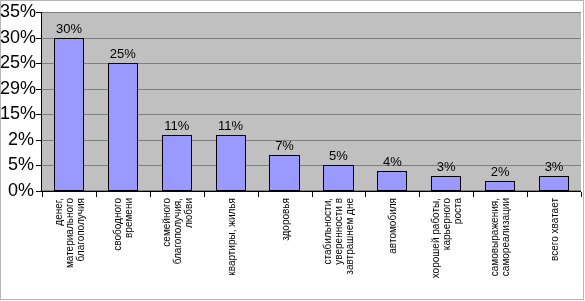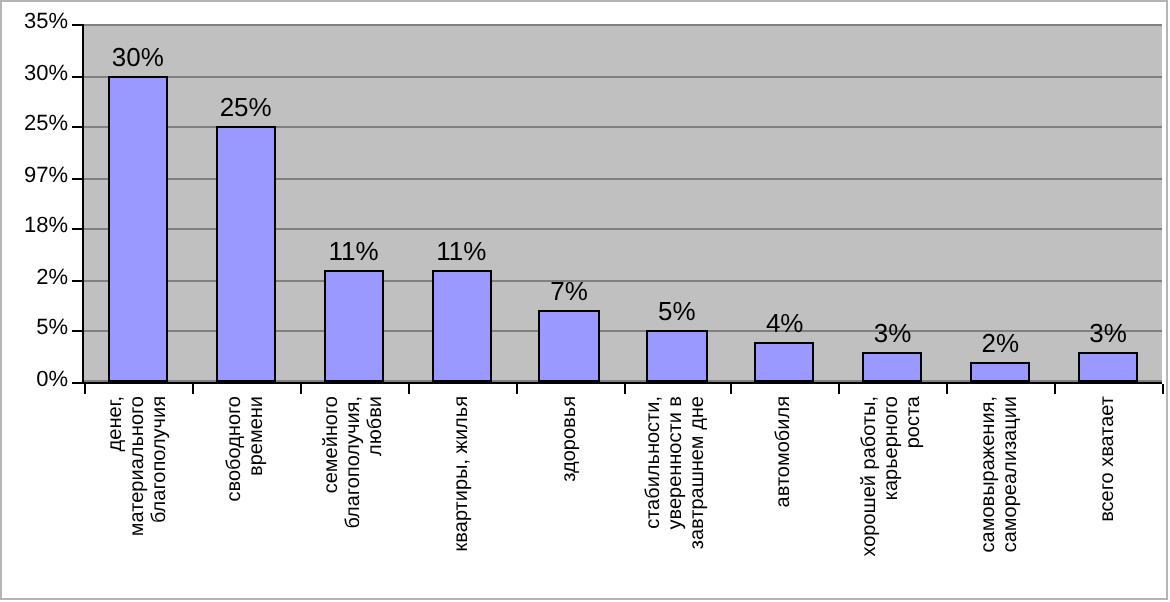--- a/index.html
+++ b/index.html
@@ -37,21 +37,21 @@
     left: 0;
     top: 0;
     width: 34px;
     height: 192px;
   }
   .y-tick-label {
     position: absolute;
     right: 0;
     width: 34px;
     text-align: right;
-    font-size: 11px;
+    font-size: 18px;
     color: #000000;
     line-height: 13px;
     white-space: nowrap;
   }
 
   
   .y-tick-mark {
     position: absolute;
     left: 36px;
     width: 6px;
@@ -190,22 +190,22 @@
   </div>
 
   <div class="y-axis-line"></div>
 
   <div class="x-axis-line"></div>
 
   <div class="y-axis" id="y-axis-container">
       <div class="y-tick-label" style="top: 5px;">35%</div>
       <div class="y-tick-label" style="top: 31px;">30%</div>
       <div class="y-tick-label" style="top: 56px;">25%</div>
-      <div class="y-tick-label" style="top: 82px;">97%</div>
-      <div class="y-tick-label" style="top: 107px;">18%</div>
+      <div class="y-tick-label" style="top: 82px;">29%</div>
+      <div class="y-tick-label" style="top: 107px;">15%</div>
       <div class="y-tick-label" style="top: 133px;">2%</div>
       <div class="y-tick-label" style="top: 158px;">5%</div>
       <div class="y-tick-label" style="top: 184px;">0%</div>
     </div>
   <div id="y-tickmarks-container">
       <div class="y-tick-mark" style="top: 12px;"></div>
       <div class="y-tick-mark" style="top: 38px;"></div>
       <div class="y-tick-mark" style="top: 63px;"></div>
       <div class="y-tick-mark" style="top: 89px;"></div>
       <div class="y-tick-mark" style="top: 114px;"></div>

